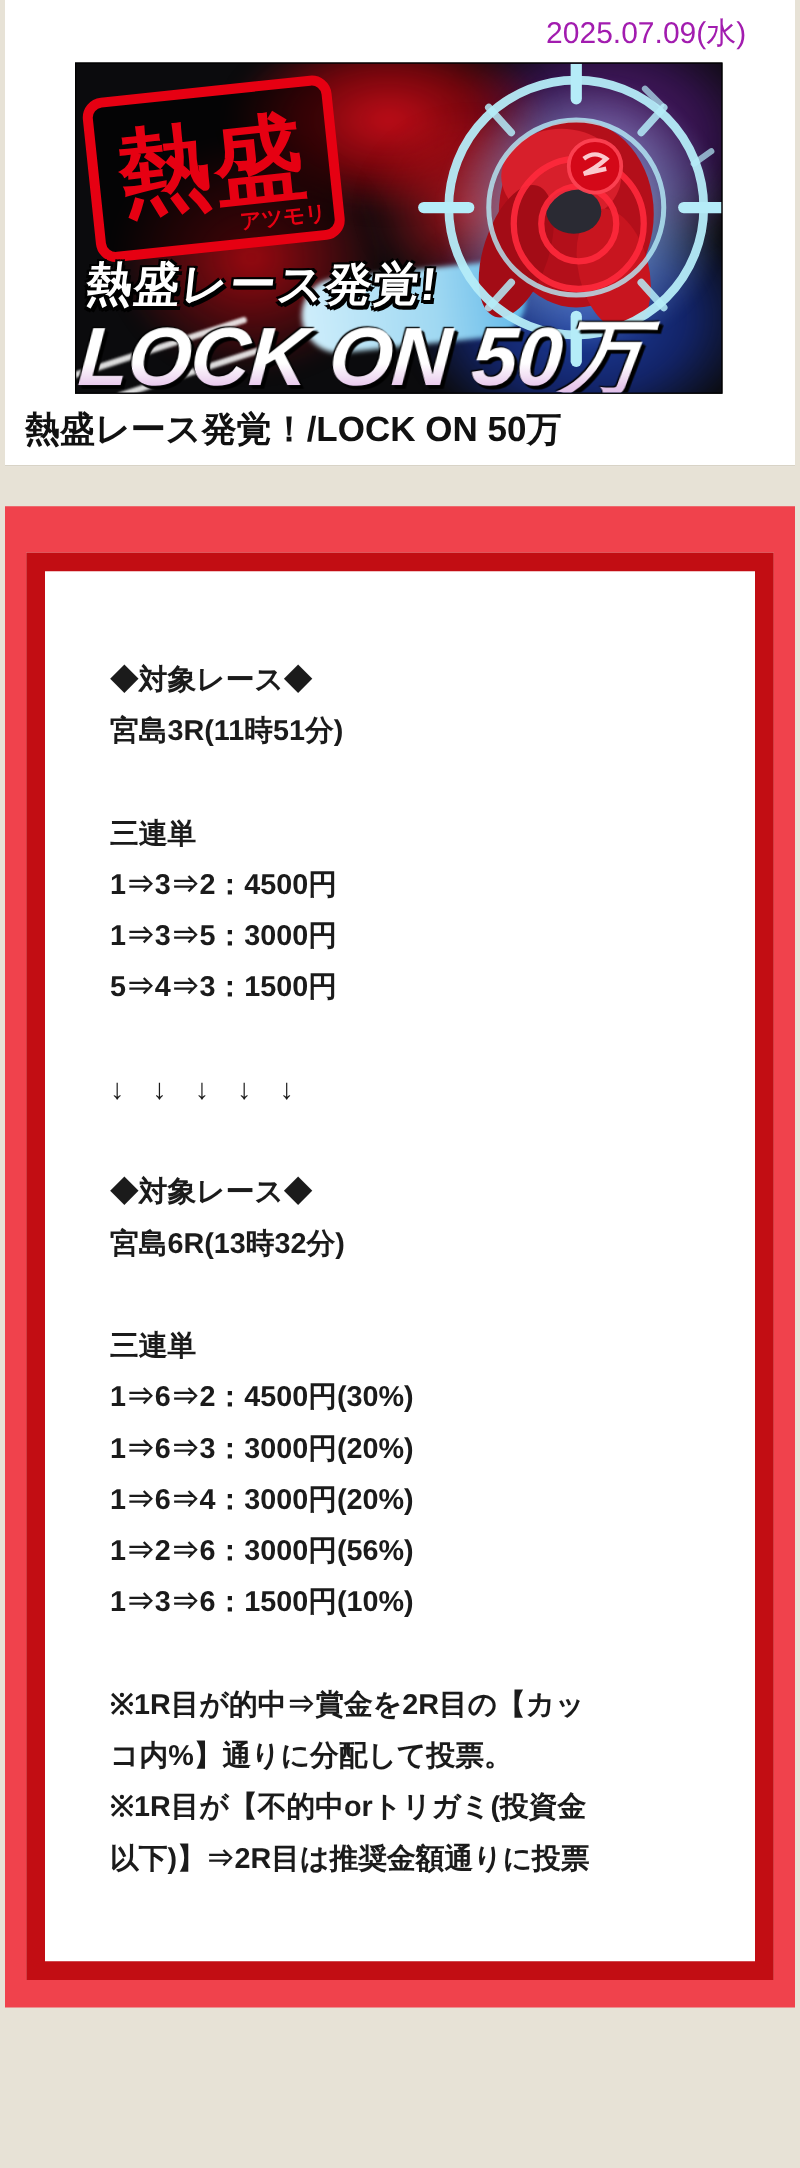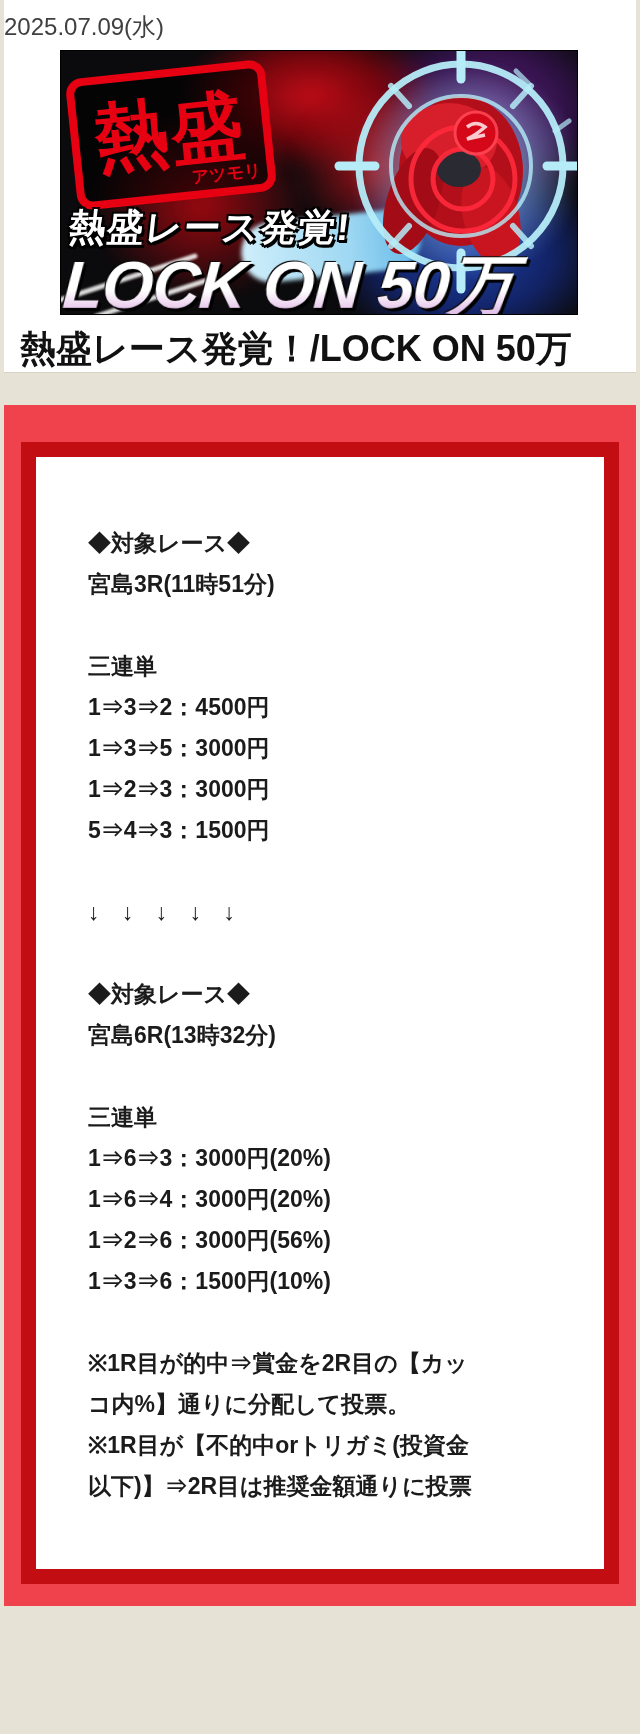--- a/index.html
+++ b/index.html
@@ -8,22 +8,22 @@
     background:#e7e2d6;
     font-family:"Liberation Sans",sans-serif;
     -webkit-font-smoothing:antialiased;
   }
   
   .top-card{
     margin:0 4px;background:#ffffff;height:373px;box-sizing:border-box;
     padding-top:12px;border-bottom:1px solid #d8d3c6;
   }
   .date-row{
-    padding-right:16px;
-    font-size:24px;color:#404040;line-height:30px;
+    text-align:right;padding-right:39px;
+    font-size:24px;color:#a21caf;line-height:30px;
   }
   
   .banner{
     position:relative;margin:8px 0 0 56px;width:518px;height:265px;
     background:#0b0b0d;overflow:hidden;border:1px solid #000;
     box-sizing:border-box;cursor:pointer;
   }
   .blob{position:absolute;border-radius:50%;filter:blur(7px);}
   .blob.red1{left:120px;top:-30px;width:260px;height:150px;background:radial-gradient(closest-side,#c00d18,rgba(150,4,12,.75) 55%,transparent);}
   .blob.red2{left:30px;top:60px;width:220px;height:190px;background:radial-gradient(closest-side,rgba(170,8,16,.9),transparent);}
@@ -55,21 +55,21 @@
   .banner-main{
     position:absolute;left:2px;top:190px;width:514px;
     font-size:66px;font-weight:bold;font-style:italic;color:#fff;
     background:linear-gradient(180deg,#ffffff 55%,#e8c9ec 75%,#c9a6de);
     -webkit-background-clip:text;background-clip:text;-webkit-text-fill-color:transparent;
     filter:drop-shadow(3px 3px 0 #000) drop-shadow(-1px -1px 0 #000);
     letter-spacing:-1px;white-space:nowrap;transform:skewX(-4deg);
   }
   
   .page-title{
-    margin:10px 0 0 16px;font-size:36px;font-weight:bold;color:#111;
+    margin:10px 0 0 16px;font-size:28px;font-weight:bold;color:#111;
     letter-spacing:0;white-space:nowrap;
   }
   
   .promo-outer{
     margin:32px 4px 0;background:#f0424c;
     padding:37px 17px 22px;box-sizing:border-box;
   }
   .promo-inner{border:15px solid #c20d13;background:#ffffff;}
   .promo-content{
     padding:66px 48px 62px 52px;
@@ -144,29 +144,29 @@
 <div class="promo-outer">
   <div class="promo-inner">
     <div class="promo-content">
 
       <div class="line">◆対象レース◆</div>
       <div class="line">宮島3R(11時51分)</div>
       <div class="blank"></div>
       <div class="line">三連単</div>
       <div class="line">1⇒3⇒2：4500円</div>
       <div class="line">1⇒3⇒5：3000円</div>
-      <div class="line">1⇒2⇒3：3000円</div>
       <div class="line">5⇒4⇒3：1500円</div>
       <div class="blank"></div>
       <div class="arrows-line">↓ ↓ ↓ ↓ ↓</div>
       <div class="blank"></div>
       <div class="line">◆対象レース◆</div>
       <div class="line">宮島6R(13時32分)</div>
       <div class="blank"></div>
       <div class="line">三連単</div>
+      <div class="line">1⇒6⇒2：4500円(30%)</div>
       <div class="line">1⇒6⇒3：3000円(20%)</div>
       <div class="line">1⇒6⇒4：3000円(20%)</div>
       <div class="line">1⇒2⇒6：3000円(56%)</div>
       <div class="line">1⇒3⇒6：1500円(10%)</div>
       <div class="blank"></div>
       <div class="note-line">※1R目が的中⇒賞金を2R目の【カッ</div>
       <div class="note-line">コ内%】通りに分配して投票。</div>
       <div class="note-line">※1R目が【不的中orトリガミ(投資金</div>
       <div class="note-line">以下)】⇒2R目は推奨金額通りに投票</div>
 

